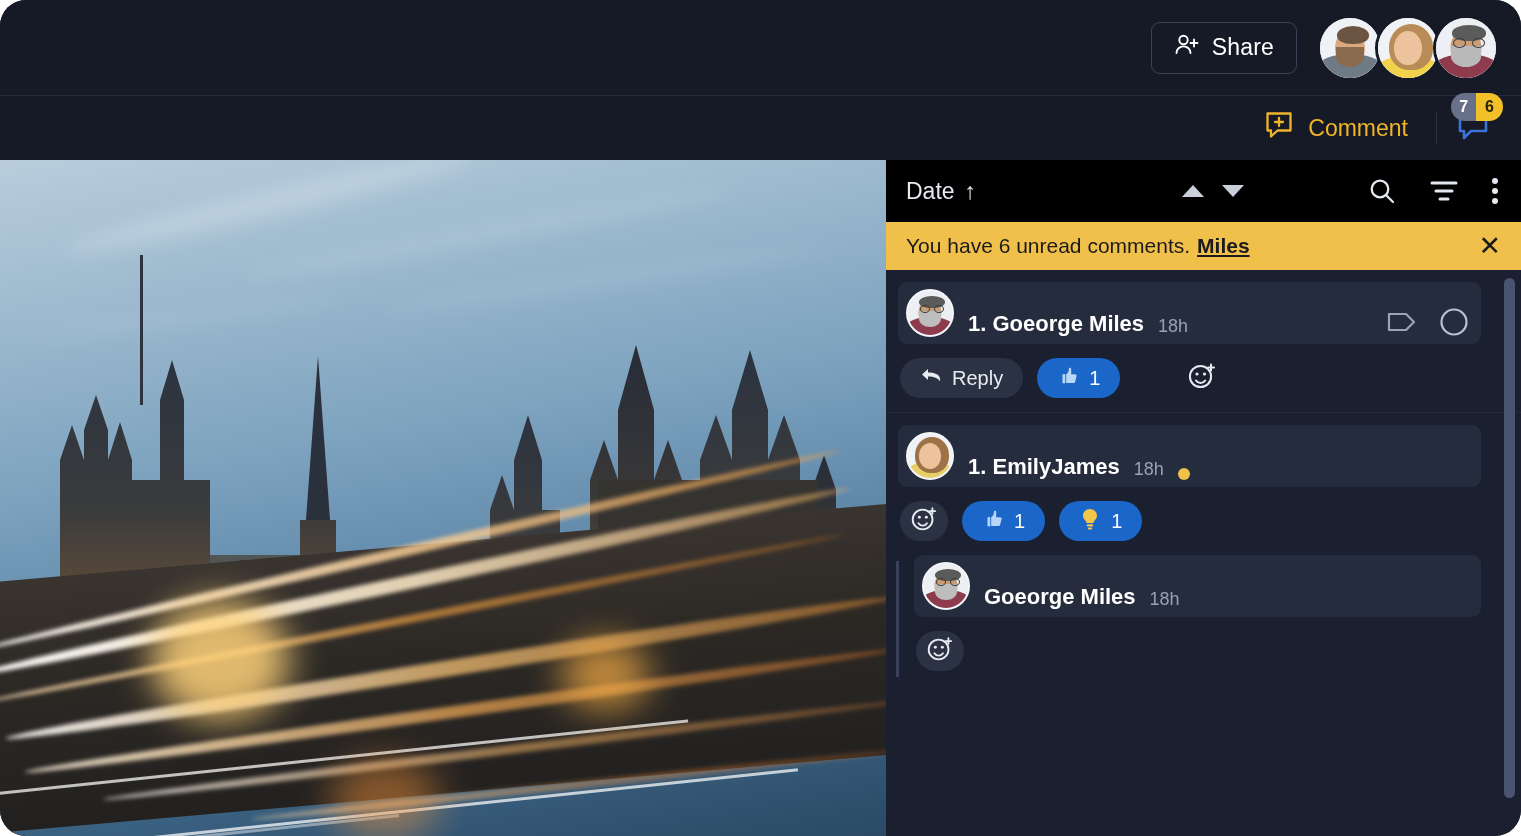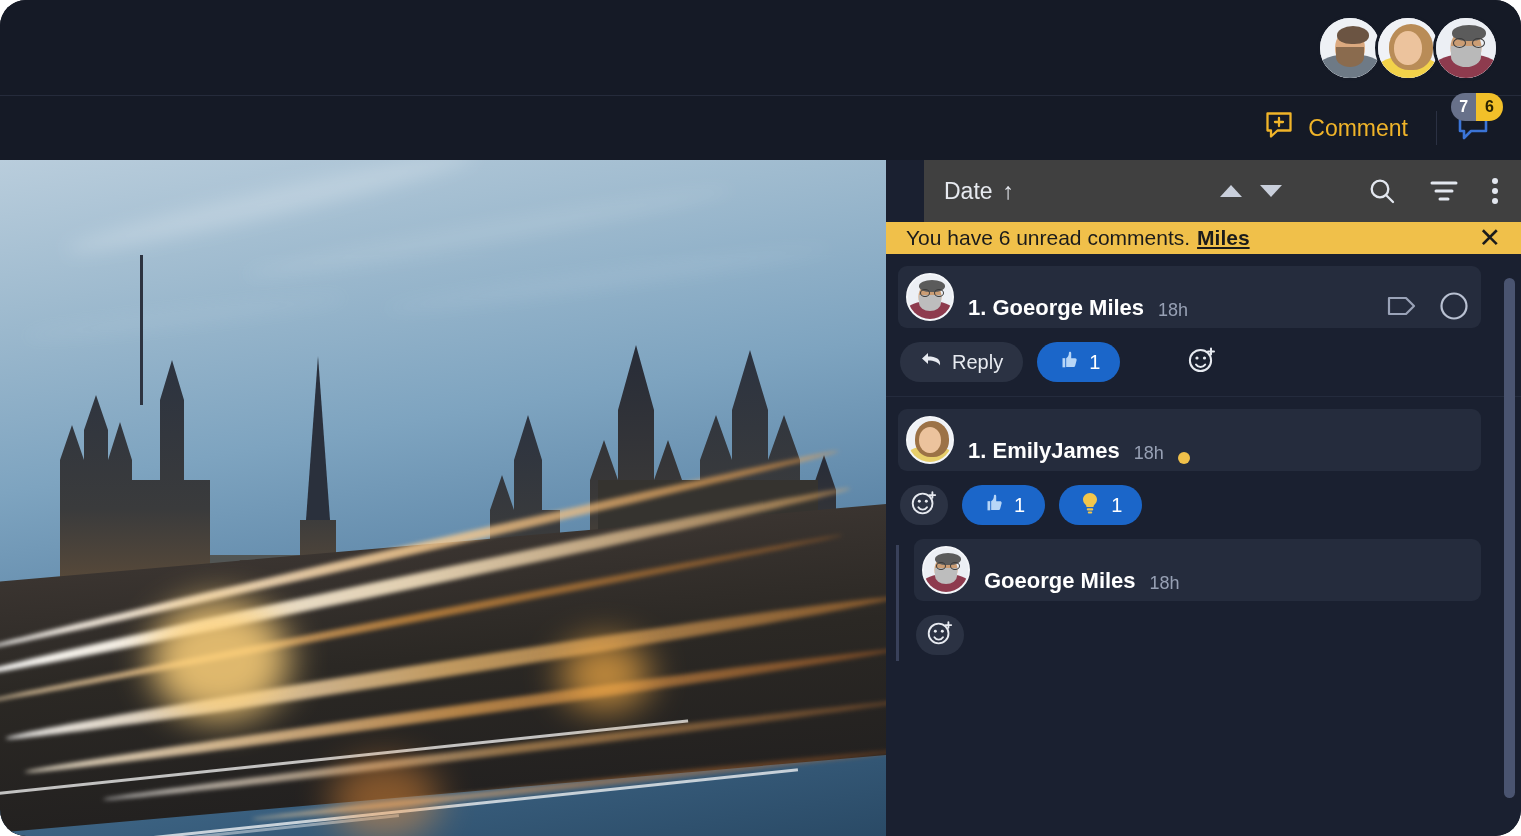--- a/index.html
+++ b/index.html
@@ -107,35 +107,35 @@
 
   
   .panel {
     position: absolute; right: 0; top: 160px;
     width: 635px; height: 676px;
     background: #1a2030;
     border-bottom-right-radius: 26px;
     overflow: hidden;
   }
   .sortbar {
-    height: 62px; background: #404040;
-    display: flex; align-items: center; padding: 0 22px 0 14px; margin-left: 38px;
+    height: 62px; background: #000000;
+    display: flex; align-items: center; padding: 0 22px 0 14px;
   }
   .sort-label { display: flex; align-items: center; gap: 10px; color: #e7eaf0;
                 font-size: 23px; cursor: pointer; padding: 4px 6px; }
   .sort-arrow { font-size: 23px; }
   .nav-arrows { display: flex; align-items: center; gap: 18px; margin-left: 200px; }
   .tri { width: 0; height: 0; cursor: pointer; }
   .tri-up { border-left: 11px solid transparent; border-right: 11px solid transparent; border-bottom: 12px solid #c9cfdb; }
   .tri-dn { border-left: 11px solid transparent; border-right: 11px solid transparent; border-top: 12px solid #c9cfdb; }
   .sb-icons { margin-left: auto; display: flex; align-items: center; gap: 32px; }
   .ic { cursor: pointer; display: flex; align-items: center; justify-content: center; }
 
   .unread {
-    height: 32px; background: #f0c04a;
+    height: 48px; background: #f0c04a;
     display: flex; align-items: center; padding: 0 20px;
     color: #1b1b1b; font-size: 21px;
   }
   .unread .show { text-decoration: underline; font-weight: 700; margin-left: 7px; cursor: pointer; }
   .unread .x { margin-left: auto; font-size: 27px; cursor: pointer; line-height: 1; }
 
   .thread { position: relative; height: 566px; overflow: hidden; }
 
   .cmt { position: relative; padding: 0 0 0 0; }
   .cmt.lvl0 { border-bottom: 1px solid #242b3d; padding-bottom: 14px; }
@@ -173,20 +173,30 @@
   .scrollbar { position: absolute; right: 6px; top: 118px; width: 11px; height: 540px; }
   .thumb { position: absolute; left: 0; top: 0; width: 11px; height: 520px;
            background: #4a5470; border-radius: 6px; cursor: pointer; }
 </style>
 </head>
 <body>
 
 <div class="app">
 
   <div class="topbar">
+    <div class="share-btn">
+      <span>
+        <svg width="26" height="24" viewBox="0 0 26 24" fill="none">
+          <circle cx="9.5" cy="7" r="4.2" stroke="#fff" stroke-width="1.9"></circle>
+          <path d="M2.5 20c0-4 3.2-6.6 7-6.6s7 2.6 7 6.6" stroke="#fff" stroke-width="1.9" stroke-linecap="round"></path>
+          <path d="M20 6.5v7M16.5 10h7" stroke="#fff" stroke-width="1.9" stroke-linecap="round"></path>
+        </svg>
+      </span>
+      <span class="lbl">Share</span>
+    </div>
 
     <div class="avatars">
       <div class="avatar">
         <div class="face">
           <div class="f-bg"></div>
           <div class="f-body" style="width:62px;height:24px;background:#6e7a86;"></div>
           <div class="f-skin" style="top:12px;width:30px;height:36px;background:#dba97f;"></div>
           <div class="f-hair" style="left:17px;top:8px;width:32px;height:18px;background:#6b5442;"></div>
           <div class="f-beard" style="top:29px;width:28px;height:20px;background:#8a6b4e;"></div>
         </div>

